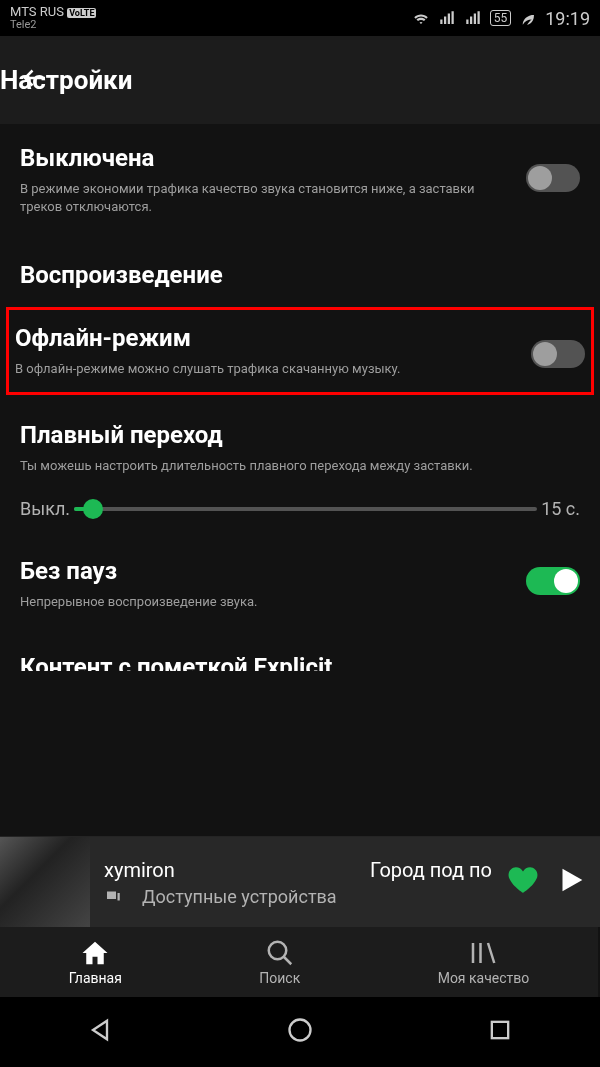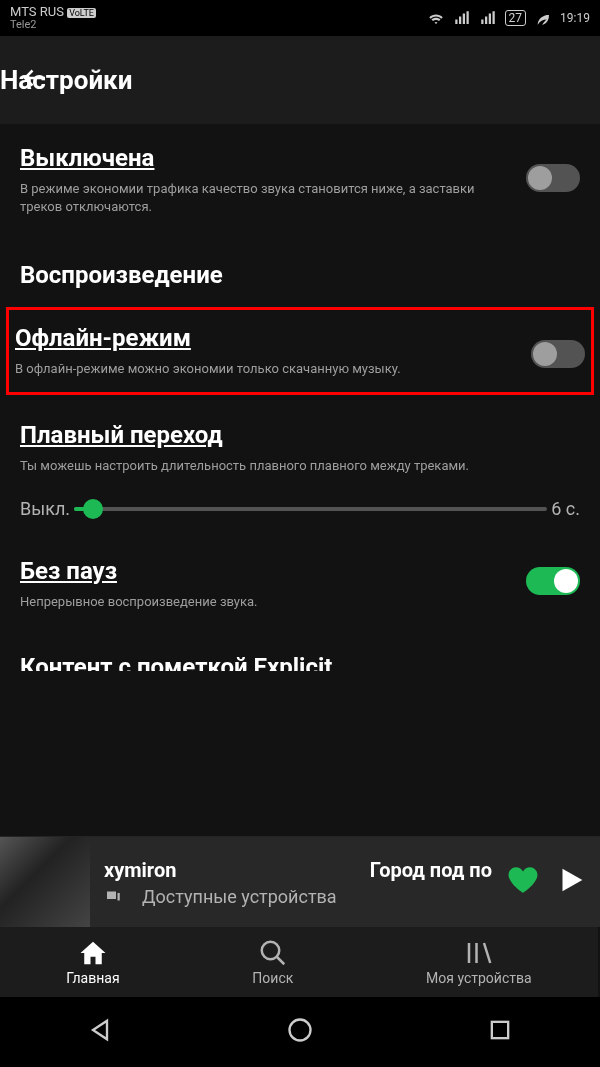--- a/index.html
+++ b/index.html
@@ -45,21 +45,21 @@
   .header-title { font-size: 26px; font-weight: 700; }
 
   
   .content {
     padding: 0 20px;
     height: 758px;
     overflow: hidden;
     position: relative;
   }
   .setting-row { padding: 20px 0 18px 0; position: relative; }
-  .setting-title { font-size: 24px; font-weight: 700; color: #fff; margin-bottom: 8px; text-decoration: underline; }
+  .setting-title { font-size: 24px; font-weight: 700; color: #fff; margin-bottom: 8px; }
   .setting-desc { font-size: 13px; color: #9e9e9e; line-height: 1.35; padding-right: 80px; }
   .section-header { font-size: 24px; font-weight: 700; padding: 28px 0 12px 0; }
 
   .toggle {
     position: absolute;
     right: 0;
     top: 40px;
     width: 54px;
     height: 28px;
     background: #535353;
@@ -121,21 +121,21 @@
     gap: 14px;
     box-shadow: 0 -1px 0 rgba(255,255,255,0.08);
   }
   .np-art {
     width: 90px;
     height: 90px;
     background: linear-gradient(135deg, #555 0%, #222 40%, #444 100%);
     flex-shrink: 0;
   }
   .np-info { flex: 1; overflow: hidden; }
-  .np-top { display: flex; justify-content: space-between; font-size: 20px; font-weight: 700; }
+  .np-top { display: flex; justify-content: space-between; font-size: 20px; font-weight: 400; }
   .np-artist { color: #fff; }
   .np-track { color: #fff; }
   .np-devices { display: flex; align-items: center; gap: 20px; margin-top: 4px; font-size: 18px; color: #b3b3b3; }
   .np-devices svg { width: 18px; height: 18px; fill: #b3b3b3; }
   .np-like svg { width: 34px; height: 34px; fill: #1db954; }
   .np-play svg { width: 34px; height: 34px; fill: #fff; }
 
   
   .bottom-nav {
     position: absolute;
@@ -167,39 +167,39 @@
   }
   .android-nav svg { width: 28px; height: 28px; stroke: #ccc; fill: none; stroke-width: 2; }
 </style>
 </head>
 <body>
 
 <div class="status-bar">
   <div class="status-left">
     <span class="status-carrier">
       <span>MTS RUS</span>
-      <span style="background:#ccc;color:#000;font-size:9px;padding:0 2px;border-radius:2px;font-weight:400">VoLTE</span>
+      <span style="background:#ccc;color:#000;font-size:9px;padding:0 2px;border-radius:2px;font-weight:700">VoLTE</span>
     </span>
     <span class="status-subcarrier">Tele2</span>
   </div>
   <div class="status-right">
     <svg viewBox="0 0 24 24">
         <path d="M12 20l-2-2c1-1 3-1 4 0zM5 13l-2-2c5-5 13-5 18 0l-2 2c-4-4-10-4-14 0zM8 16l-2-2c3-3 9-3 12 0l-2 2c-2-2-6-2-8 0z"></path>
       </svg>
     <svg viewBox="0 0 24 24">
         <path d="M3 20h3v-6H3zm5 0h3V10H8zm5 0h3V6h-3zm5 0h3V3h-3z"></path>
       </svg>
     <svg viewBox="0 0 24 24">
         <path d="M3 20h3v-6H3zm5 0h3V10H8zm5 0h3V6h-3zm5 0h3V3h-3z"></path>
       </svg>
-    <span class="battery-box">27</span>
+    <span class="battery-box">55</span>
     <svg viewBox="0 0 24 24">
         <path d="M17 8C8 10 5 16 5 21c3-5 7-7 12-7-4 3-6 7-6 7s9-1 9-13c0 0-3 0-3 0z"></path>
       </svg>
-    <span style="font-size:12px">19:19</span>
+    <span style="font-size:18px">19:19</span>
   </div>
 </div>
 
 <div class="app-header">
   <div class="back-btn">
     <svg viewBox="0 0 24 24">
         <path d="M20 12H4M10 6l-6 6 6 6"></path>
       </svg>
   </div>
   <div class="header-title">Настройки</div>
@@ -211,35 +211,35 @@
     <div class="setting-title">Выключена</div>
     <div class="setting-desc">В режиме экономии трафика качество звука становится ниже, а заставки треков отключаются.</div>
     <div class="toggle"></div>
   </div>
 
   <div class="section-header">Воспроизведение</div>
 
   <div class="highlight-box">
     <div class="setting-row" style="padding:6px 0">
       <div class="setting-title">Офлайн-режим</div>
-      <div class="setting-desc">В офлайн-режиме можно экономии только скачанную музыку.</div>
+      <div class="setting-desc">В офлайн-режиме можно слушать трафика скачанную музыку.</div>
       <div class="toggle" style="top:22px"></div>
     </div>
   </div>
 
   <div class="setting-row">
     <div class="setting-title">Плавный переход</div>
-    <div class="setting-desc" style="padding-right:0">Ты можешь настроить длительность плавного плавного между треками.</div>
+    <div class="setting-desc" style="padding-right:0">Ты можешь настроить длительность плавного перехода между заставки.</div>
     <div class="slider-row">
       <span class="slider-label">Выкл.</span>
       <div class="slider-track">
         <div class="slider-fill"></div>
         <div class="slider-thumb"></div>
       </div>
-      <span class="slider-label">6 с.</span>
+      <span class="slider-label">15 с.</span>
     </div>
   </div>
 
   <div class="setting-row">
     <div class="setting-title">Без пауз</div>
     <div class="setting-desc">Непрерывное воспроизведение звука.</div>
     <div class="toggle on" style="top:30px"></div>
   </div>
 
   <div class="truncated-row">Контент с пометкой Explicit</div>
@@ -283,21 +283,21 @@
     <svg viewBox="0 0 24 24" fill="none" stroke="#b3b3b3" stroke-width="2">
         <circle cx="10" cy="10" r="7"></circle>
         <path d="M21 21l-6-6"></path>
       </svg>
     <span class="nav-label">Поиск</span>
   </div>
   <div class="nav-item">
     <svg viewBox="0 0 24 24" fill="none" stroke="#b3b3b3" stroke-width="2">
         <path d="M4 4v16M10 4v16M16 4l5 16"></path>
       </svg>
-    <span class="nav-label">Моя устройства</span>
+    <span class="nav-label">Моя качество</span>
   </div>
 </div>
 
 <div class="android-nav">
   <div>
     <svg viewBox="0 0 24 24">
         <path d="M18 4L6 12l12 8z"></path>
       </svg>
   </div>
   <div>

